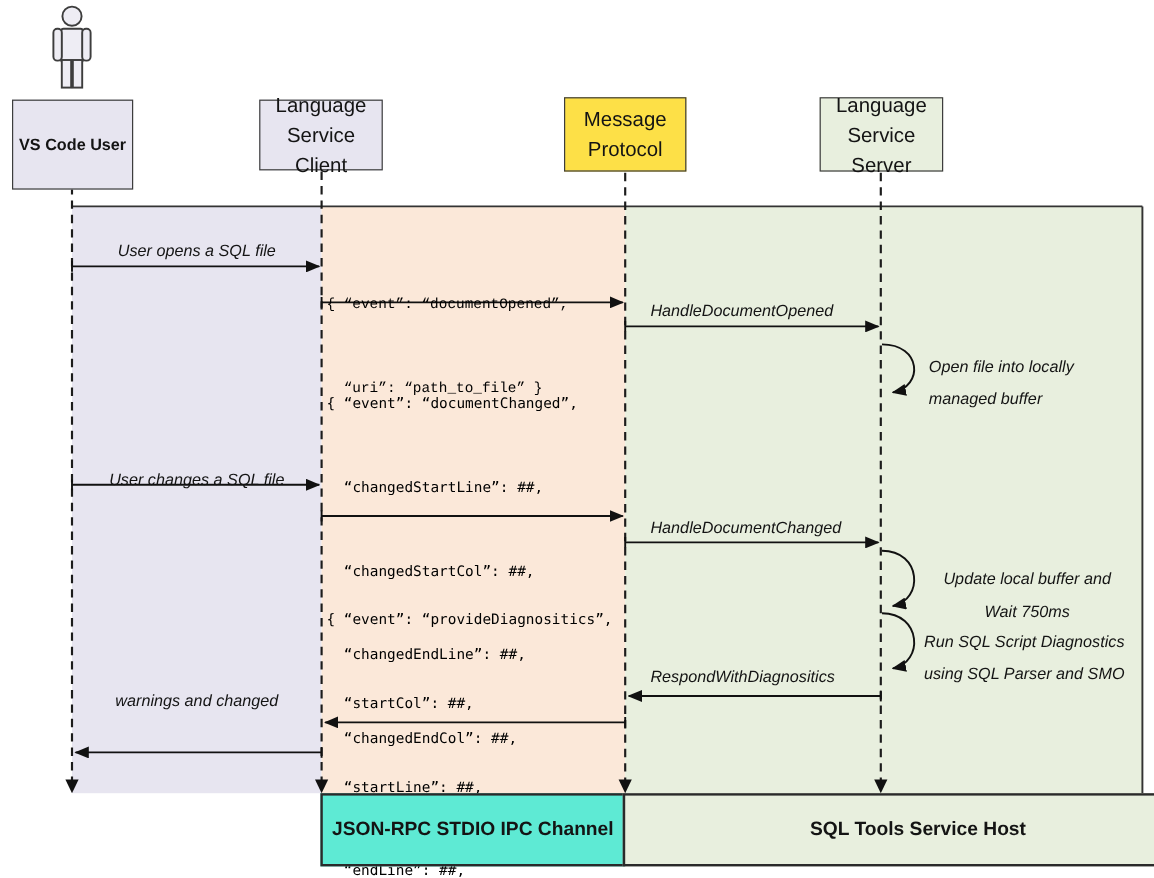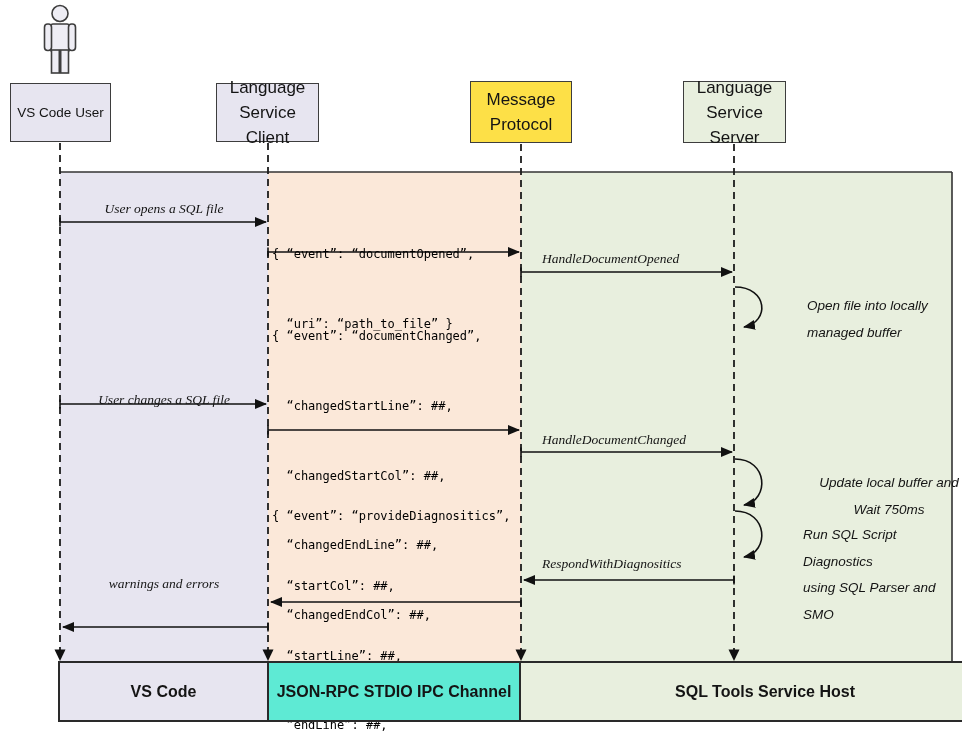--- a/index.html
+++ b/index.html
@@ -12,51 +12,51 @@
   .lane-ipc{left:268px;width:253px;background:#fbe8d9;}
   .lane-host{left:521px;width:431px;background:#e8efde;}
 
   
   svg.overlay{position:absolute;left:0;top:0;z-index:2;}
 
   
   .head-box{position:absolute;box-sizing:border-box;border:1.6px solid #3d3d3d;
             display:flex;flex-direction:column;justify-content:center;align-items:center;
             font-size:17px;line-height:25px;text-align:center;z-index:3;}
-  .hb-user{left:10px;top:83px;width:101px;height:59px;background:#e7e5f0;font-size:13.5px;}
+  .hb-user{left:10px;top:83px;width:101px;height:75px;background:#e7e5f0;font-size:13.5px;font-weight:bold;}
   .hb-client{left:216px;top:83px;width:103px;height:59px;background:#e7e5f0;}
   .hb-protocol{left:470px;top:81px;width:102px;height:62px;background:#fde047;}
   .hb-server{left:683px;top:81px;width:103px;height:62px;background:#e8efde;}
 
   
   .footer-box{position:absolute;top:661px;height:61px;box-sizing:border-box;
               border:2px solid #2a2a2a;display:flex;align-items:center;justify-content:center;
               font-weight:bold;font-size:16px;z-index:3;}
   .fb-vscode{left:58px;width:211px;background:#e7e5f0;}
   .fb-ipc{left:267px;width:254px;background:#5eead4;}
   .fb-host{left:519px;width:492px;background:#e8efde;}
 
   
-  .msg-label{position:absolute;font-style:italic;font-size:13.5px;z-index:3;white-space:nowrap;font-family:Liberation Serif, serif;}
+  .msg-label{position:absolute;font-style:italic;font-size:13.5px;z-index:3;white-space:nowrap;}
   .lbl-center{text-align:center;white-space:normal;}
   .lbl-user-opens{left:62px;top:201px;width:204px;}
   .lbl-user-changes{left:62px;top:392px;width:204px;}
   .lbl-user-receives{left:62px;top:571px;width:204px;line-height:26.5px;}
   .lbl-hdo{left:542px;top:251px;}
   .lbl-hdc{left:542px;top:432px;}
   .lbl-rwd{left:542px;top:556px;}
-  .note{position:absolute;font-style:italic;font-size:13.5px;line-height:26.5px;z-index:3;margin-left:33px;}
+  .note{position:absolute;font-style:italic;font-size:13.5px;line-height:26.5px;z-index:3;}
   .note-open{left:774px;top:293px;}
   .note-update{left:770px;top:470px;width:172px;text-align:center;}
   .note-run{left:770px;top:522px;}
 
   
   .payload{position:absolute;left:272px;font-family:"DejaVu Sans Mono",monospace;
            font-size:12px;line-height:23.2px;white-space:pre;color:#000;z-index:3;}
-  .pl-opened{top:197px;}
+  .pl-opened{top:197px;font-family:Liberation Mono, monospace;}
   .pl-changed{top:279px;}
   .pl-diag{top:459px;}
 </style>
 </head>
 <body>
 
 <div class="diagram">
 
   <div class="lane lane-vscode"></div>
   <div class="lane lane-ipc"></div>
@@ -137,21 +137,21 @@
     <div>Protocol</div>
   </div>
   <div class="head-box hb-server">
     <div>Language</div>
     <div>Service Server</div>
   </div>
 
   <div class="msg-label lbl-center lbl-user-opens">User opens a SQL file</div>
   <div class="msg-label lbl-center lbl-user-changes">User changes a SQL file</div>
   <div class="msg-label lbl-center lbl-user-receives">
-    <div>warnings and errors</div>
+    <div>warnings and changed</div>
   </div>
   <div class="msg-label lbl-hdo">HandleDocumentOpened</div>
   <div class="msg-label lbl-hdc">HandleDocumentChanged</div>
   <div class="msg-label lbl-rwd">RespondWithDiagnositics</div>
 
   <div class="note note-open">
     <div>Open file into locally</div>
     <div>managed buffer</div>
   </div>
   <div class="note note-update">
@@ -177,23 +177,20 @@
   </div>
   <div class="payload pl-diag">
     <div>{ “event”: “provideDiagnositics”,</div>
     <div>  “startCol”: ##,</div>
     <div>  “startLine”: ##,</div>
     <div>  “endLine”: ##,</div>
     
     
   </div>
 
-  <div class="footer-box fb-vscode">
-    <div>VS Code</div>
-  </div>
   <div class="footer-box fb-ipc">
     <div>JSON-RPC STDIO IPC Channel</div>
   </div>
   <div class="footer-box fb-host">
     <div>SQL Tools Service Host</div>
   </div>
 
 </div>
 
 </body></html>

